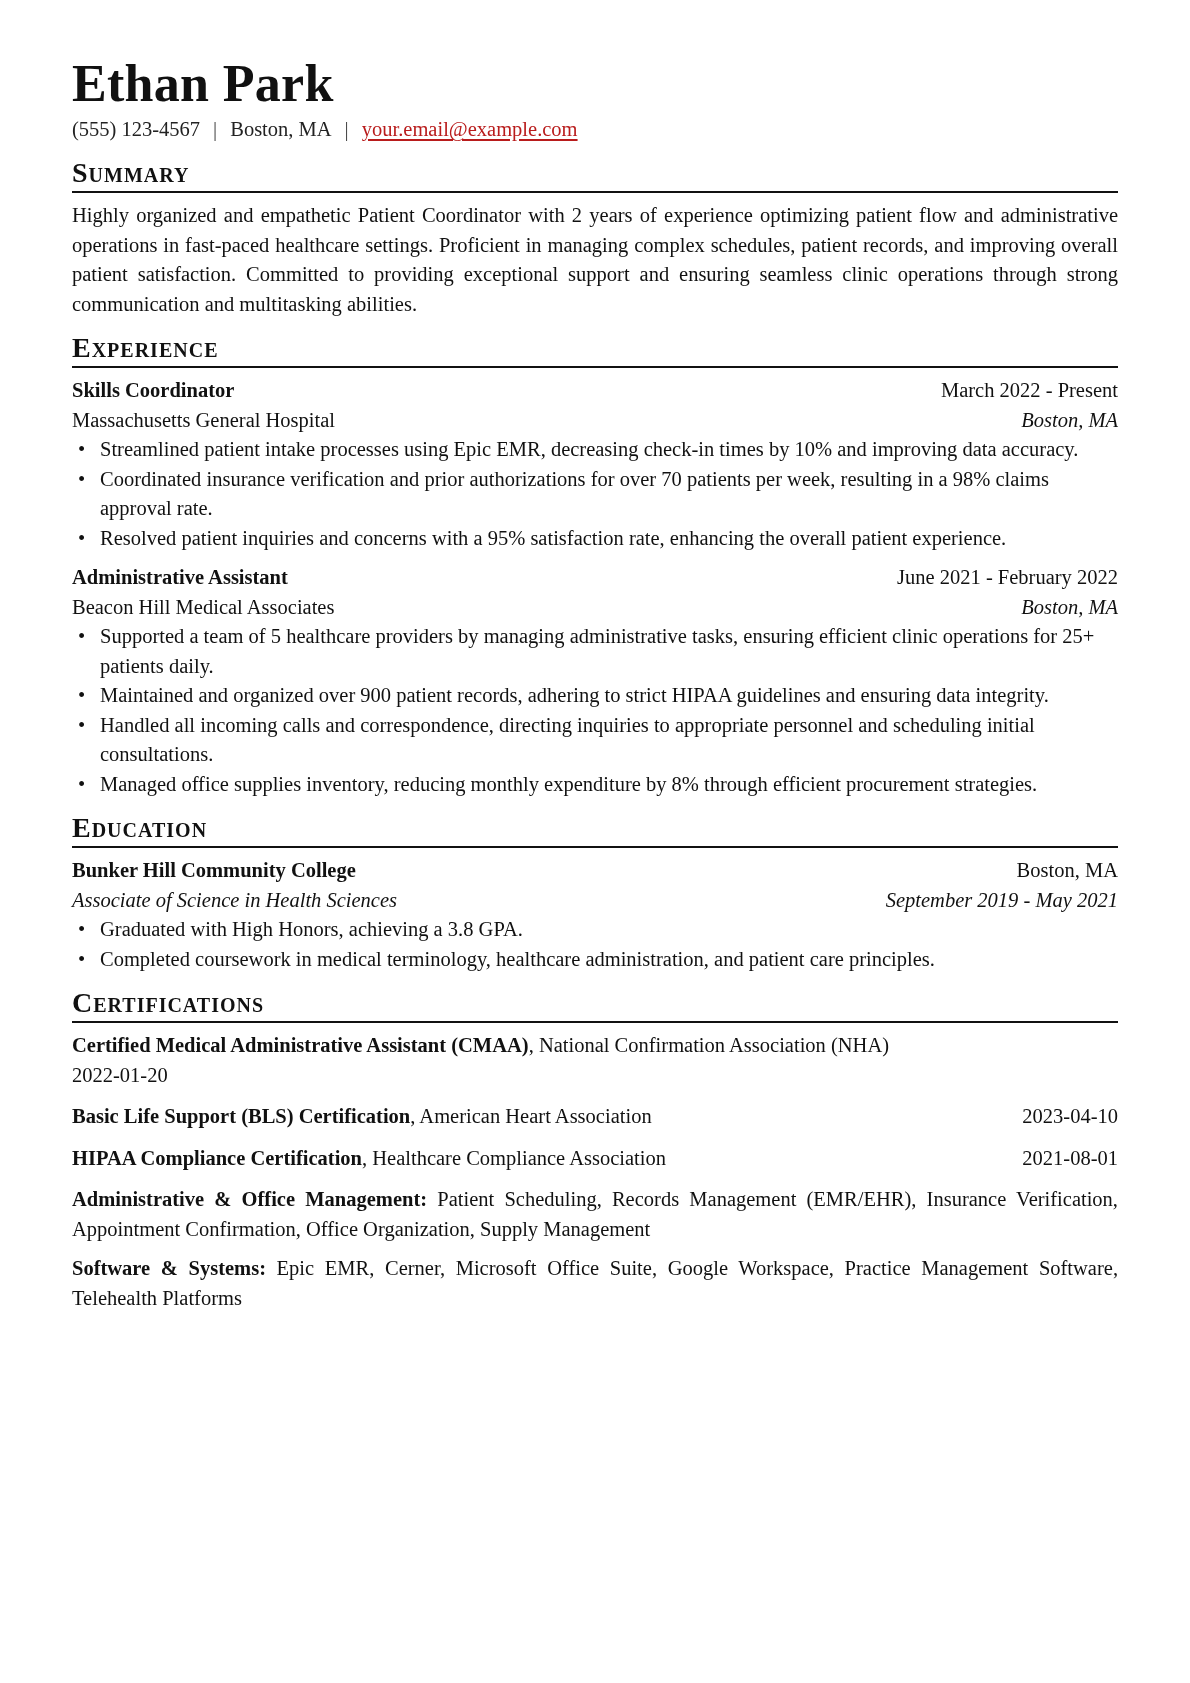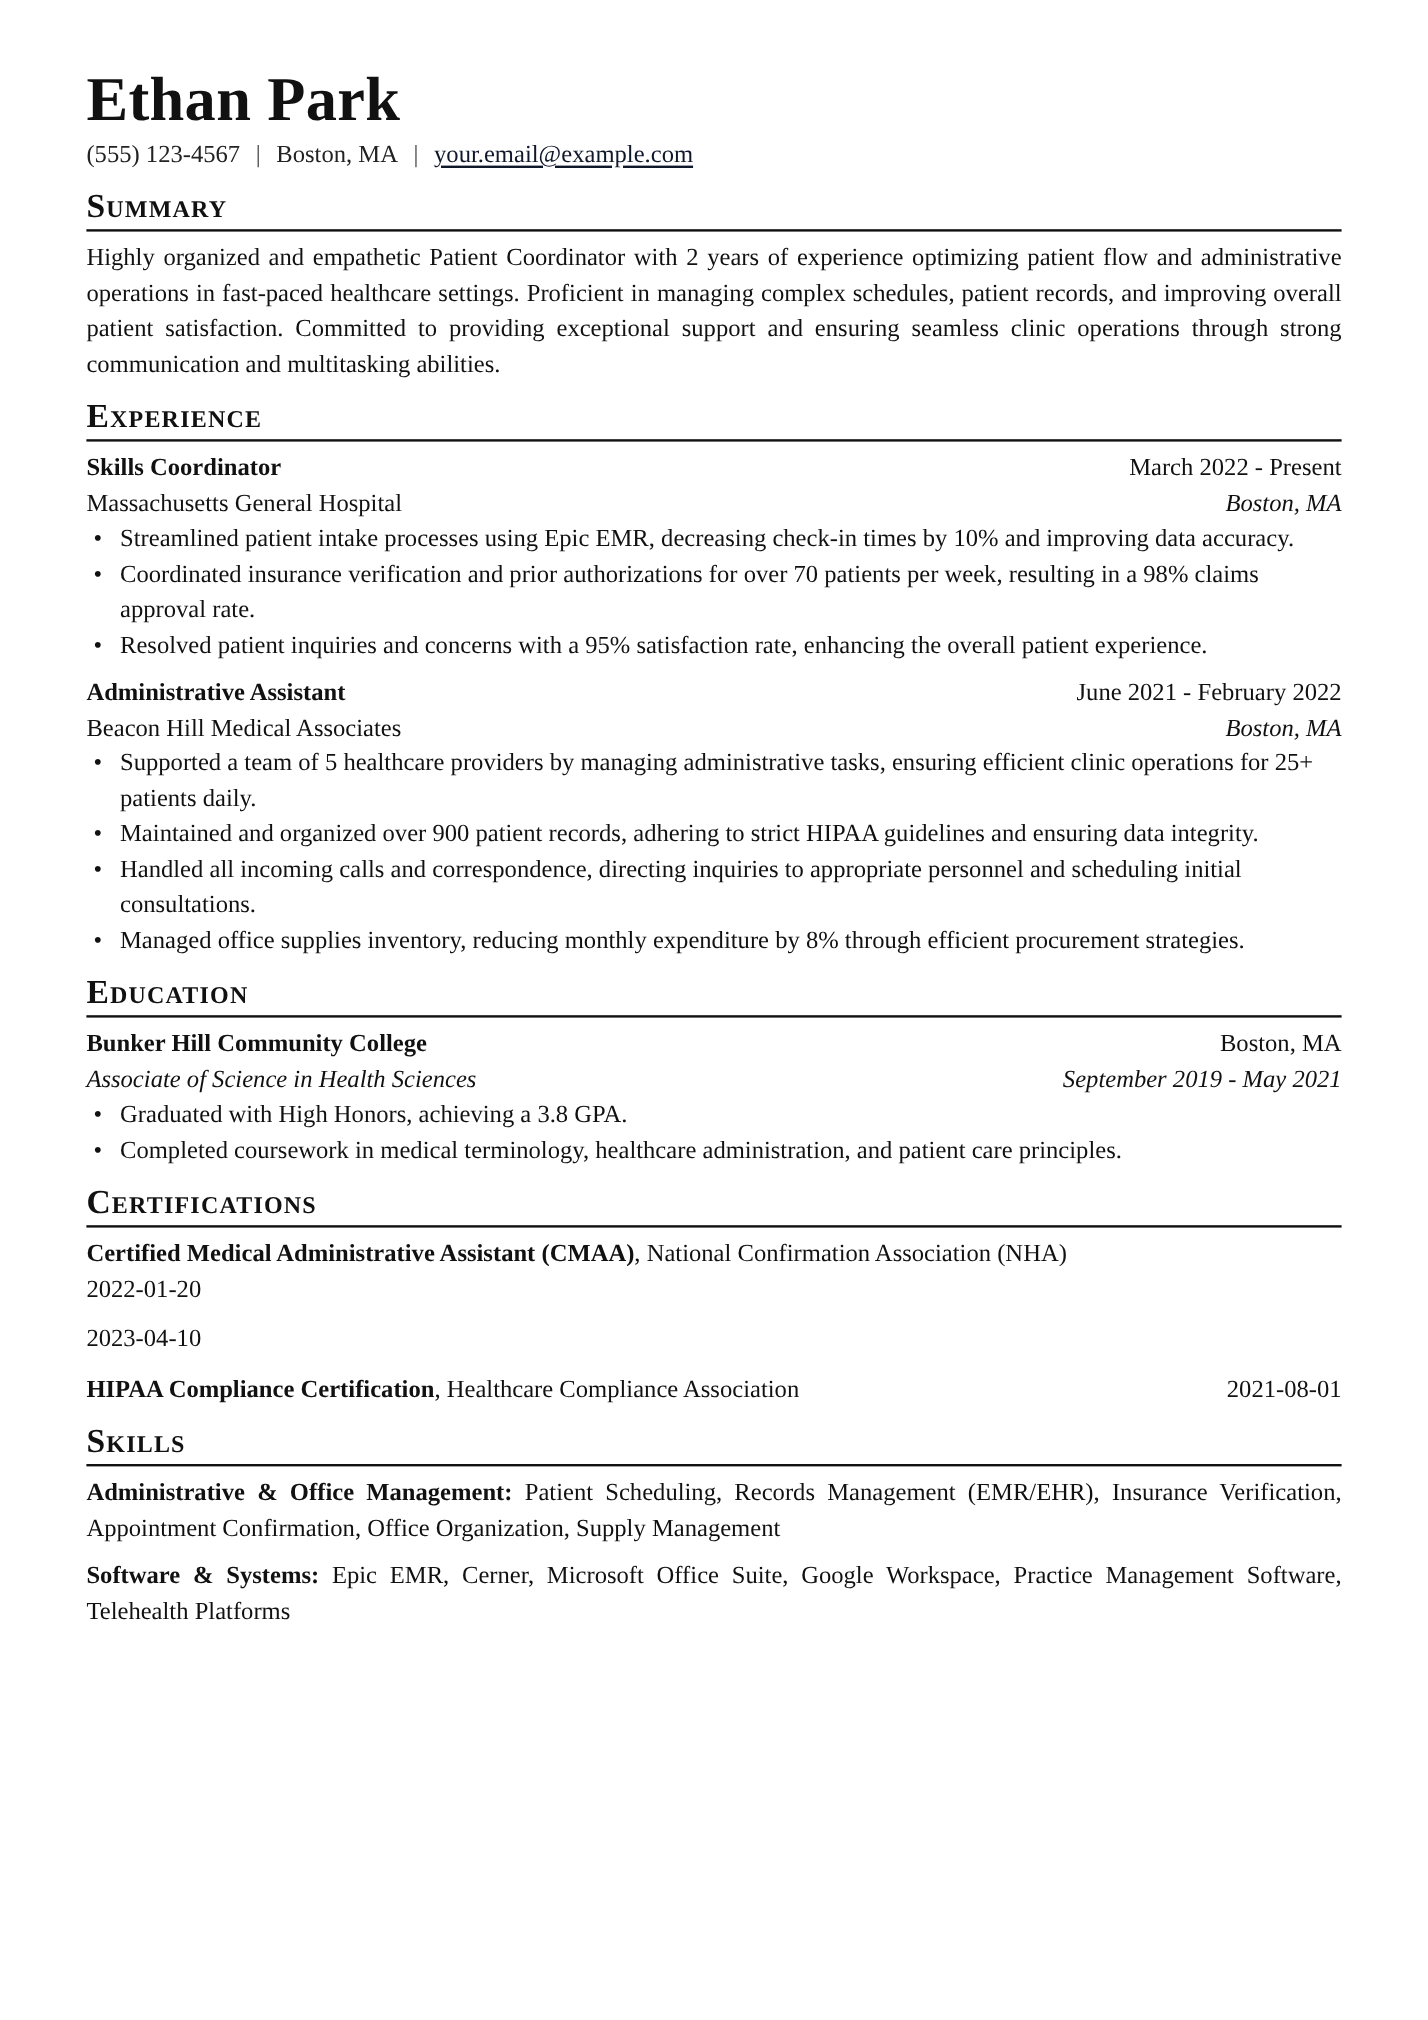--- a/index.html
+++ b/index.html
@@ -25,21 +25,21 @@
       line-height: 48px;
       margin: 0;
       letter-spacing: 0.3px;
     }
     .contact {
       margin-top: 6px;
       line-height: 30px;
       color: #222;
     }
     .contact .sep { margin: 0 13px; color: #444; }
-    .contact a { color: #0f172a; text-decoration: underline; text-underline-offset: 3px; }
+    .contact a { color: #b91c1c; text-decoration: underline; text-underline-offset: 3px; }
     .section-title {
       font-variant: small-caps;
       font-weight: bold;
       font-size: 28px;
       letter-spacing: 1px;
       margin-top: 14px;
       line-height: 30px;
       padding-bottom: 3px;
       border-bottom: 2px solid #111;
       margin-bottom: 8px;
@@ -134,28 +134,28 @@
       <li>Completed coursework in medical terminology, healthcare administration, and patient care principles.</li>
     </ul>
   </div>
 
   <div class="section-title">Certifications</div>
   <div class="cert">
     <span class="bold">Certified Medical Administrative Assistant (CMAA)</span><span>, National Confirmation Association (NHA)</span><br>
     <span>2022-01-20</span>
   </div>
   <div class="cert row">
+    <span><span class="bold">Basic Life Support (BLS) Certification</span><span>, American Heart Association</span></span>
     <span>2023-04-10</span>
   </div>
   <div class="cert row">
     <span><span class="bold">HIPAA Compliance Certification</span><span>, Healthcare Compliance Association</span></span>
     <span>2021-08-01</span>
   </div>
 
-  <div class="section-title">Skills</div>
   <div class="skill">
     <span class="bold">Administrative &amp; Office Management:</span><span> Patient Scheduling, Records Management (EMR/EHR), Insurance Verification, Appointment Confirmation, Office Organization, Supply Management</span>
   </div>
   <div class="skill">
     <span class="bold">Software &amp; Systems:</span><span> Epic EMR, Cerner, Microsoft Office Suite, Google Workspace, Practice Management Software, Telehealth Platforms</span>
   </div>
 
 </div>
 
 </body></html>

